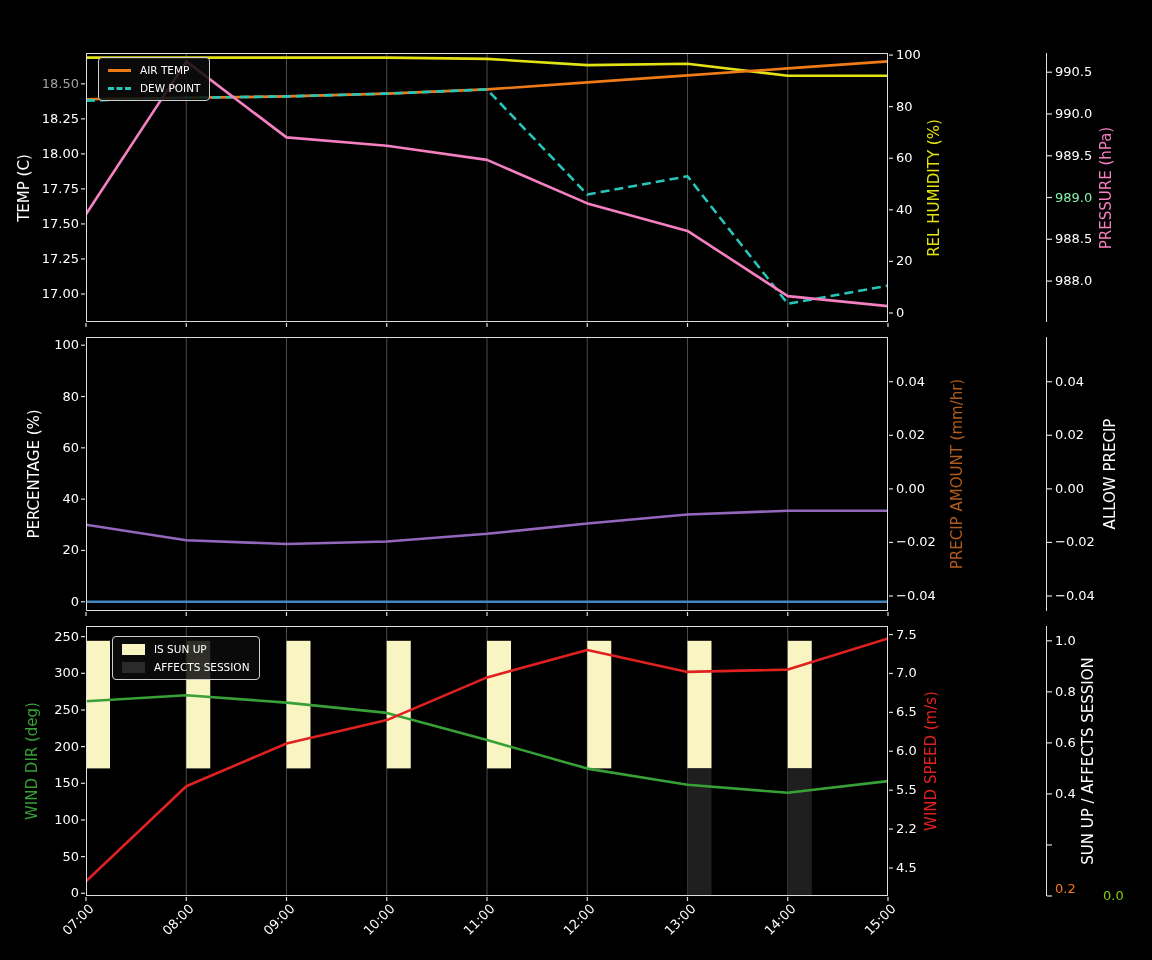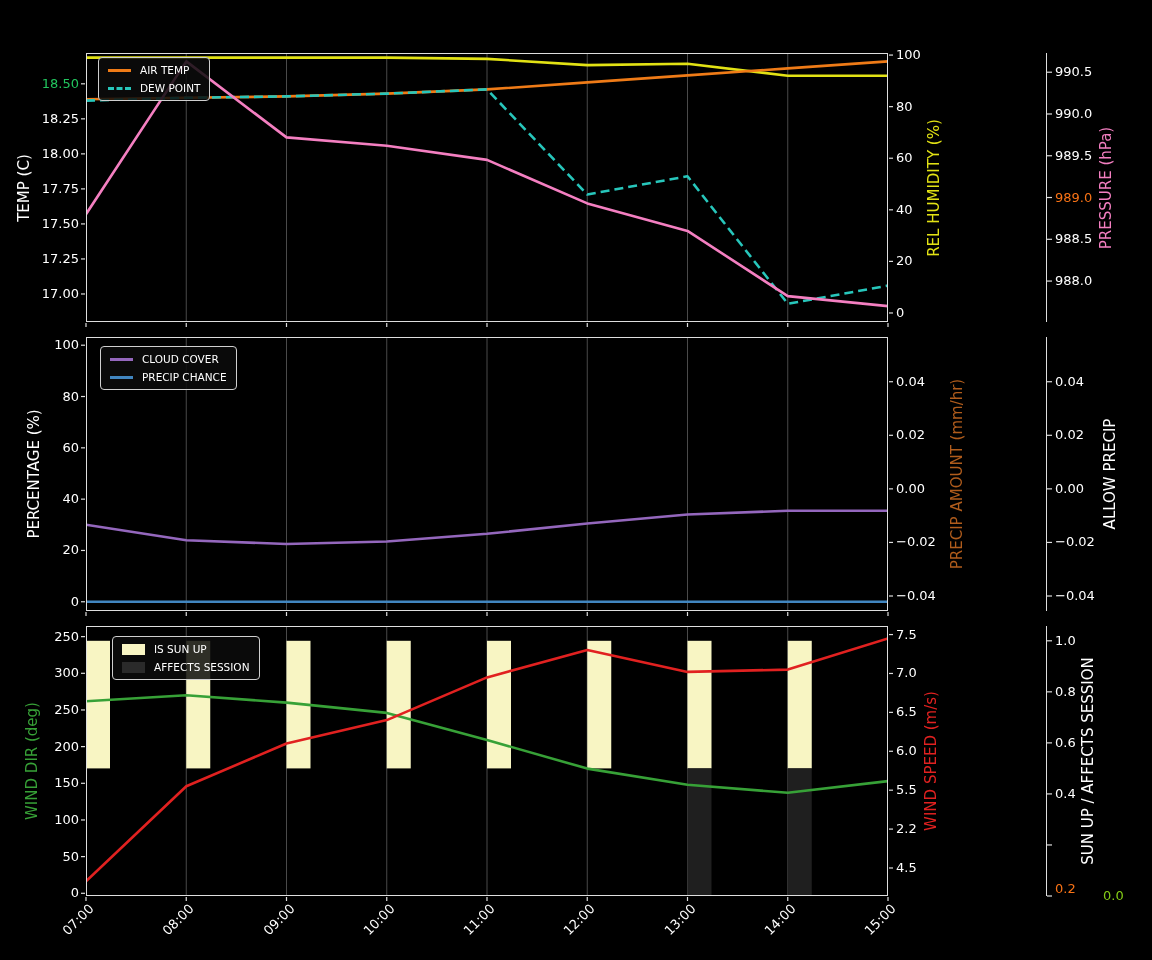--- a/index.html
+++ b/index.html
@@ -69,39 +69,39 @@
           <line x1="701.75" y1="270" x2="701.75" y2="274" stroke="#dedede" stroke-width="1.2"></line>
           <line x1="802" y1="270" x2="802" y2="274" stroke="#dedede" stroke-width="1.2"></line>
         </g>
       </svg>
       <div class="ticklabel" style="right: 1073px; top: 285.979px; color: rgb(255, 255, 255);">17.00</div>
       <div class="ticklabel" style="right: 1073px; top: 250.953px; color: rgb(255, 255, 255);">17.25</div>
       <div class="ticklabel" style="right: 1073px; top: 215.927px; color: rgb(255, 255, 255);">17.50</div>
       <div class="ticklabel" style="right: 1073px; top: 180.901px; color: rgb(255, 255, 255);">17.75</div>
       <div class="ticklabel" style="right: 1073px; top: 145.875px; color: rgb(255, 255, 255);">18.00</div>
       <div class="ticklabel" style="right: 1073px; top: 110.849px; color: rgb(255, 255, 255);">18.25</div>
-      <div class="ticklabel" style="right: 1073px; top: 75.8229px; color: #22c55e;">18.50</div>
+      <div class="ticklabel" style="right: 1073px; top: 75.8229px; color: #a3a3a3;">18.50</div>
       <div class="ticklabel" style="left: 896px; top: 304.973px; color: rgb(255, 255, 255);">0</div>
       <div class="ticklabel" style="left: 896px; top: 253.391px; color: rgb(255, 255, 255);">20</div>
       <div class="ticklabel" style="left: 896px; top: 201.809px; color: rgb(255, 255, 255);">40</div>
       <div class="ticklabel" style="left: 896px; top: 150.227px; color: rgb(255, 255, 255);">60</div>
       <div class="ticklabel" style="left: 896px; top: 98.6453px; color: rgb(255, 255, 255);">80</div>
       <div class="ticklabel" style="left: 896px; top: 47.0633px; color: rgb(255, 255, 255);">100</div>
       <svg class="plotsvg" width="14" height="285" style="left: 1046px; top: 45px;">
         <line x1="0.5" y1="8" x2="0.5" y2="277" stroke="#dedede" stroke-width="1"></line>
         <line x1="1" y1="236.06521739130395" x2="6" y2="236.06521739130395" stroke="#dedede" stroke-width="1.2"></line>
         <line x1="1" y1="194.29503105590055" x2="6" y2="194.29503105590055" stroke="#dedede" stroke-width="1.2"></line>
         <line x1="1" y1="152.52484472049719" x2="6" y2="152.52484472049719" stroke="#dedede" stroke-width="1.2"></line>
         <line x1="1" y1="110.75465838509382" x2="6" y2="110.75465838509382" stroke="#dedede" stroke-width="1.2"></line>
         <line x1="1" y1="68.98447204969045" x2="6" y2="68.98447204969045" stroke="#dedede" stroke-width="1.2"></line>
         <line x1="1" y1="27.214285714287072" x2="6" y2="27.214285714287072" stroke="#dedede" stroke-width="1.2"></line>
       </svg>
       <div class="ticklabel" style="left: 1055px; top: 273.065px; color: rgb(255, 255, 255);">988.0</div>
       <div class="ticklabel" style="left: 1055px; top: 231.295px; color: rgb(255, 255, 255);">988.5</div>
-      <div class="ticklabel" style="left: 1055px; top: 189.525px; color: #f97316;">989.0</div>
+      <div class="ticklabel" style="left: 1055px; top: 189.525px; color: #86efac;">989.0</div>
       <div class="ticklabel" style="left: 1055px; top: 147.755px; color: rgb(255, 255, 255);">989.5</div>
       <div class="ticklabel" style="left: 1055px; top: 105.984px; color: rgb(255, 255, 255);">990.0</div>
       <div class="ticklabel" style="left: 1055px; top: 64.2143px; color: rgb(255, 255, 255);">990.5</div>
       <div class="axlabel" style="left: 24px; top: 187.5px; color: rgb(255, 255, 255);">TEMP (C)</div>
       <div class="axlabel" style="left: 934px; top: 187.5px; color: rgb(226, 226, 20);">REL HUMIDITY (%)</div>
       <div class="axlabel" style="left: 1106px; top: 187.5px; color: rgb(244, 127, 193);">PRESSURE (hPa)</div>
       <div class="legend" style="left: 98px; top: 57px;">
         <div class="legrow">
           <div class="sw-line" style="background: rgb(239, 123, 23);"></div>
           <div class="legtext">AIR TEMP</div>
@@ -172,30 +172,20 @@
         <line x1="1" y1="267.00097751710655" x2="6" y2="267.00097751710655" stroke="#dedede" stroke-width="1.2"></line>
       </svg>
       <div class="ticklabel" style="left: 1055px; top: 373.729px; color: rgb(255, 255, 255);">0.04</div>
       <div class="ticklabel" style="left: 1055px; top: 427.297px; color: rgb(255, 255, 255);">0.02</div>
       <div class="ticklabel" style="left: 1055px; top: 480.865px; color: rgb(255, 255, 255);">0.00</div>
       <div class="ticklabel" style="left: 1055px; top: 534.433px; color: rgb(255, 255, 255);">−0.02</div>
       <div class="ticklabel" style="left: 1055px; top: 588.001px; color: rgb(255, 255, 255);">−0.04</div>
       <div class="axlabel" style="left: 34px; top: 474px; color: rgb(255, 255, 255);">PERCENTAGE (%)</div>
       <div class="axlabel" style="left: 957px; top: 474px; color: rgb(176, 92, 28);">PRECIP AMOUNT (mm/hr)</div>
       <div class="axlabel" style="left: 1110px; top: 474px; color: rgb(255, 255, 255);">ALLOW PRECIP</div>
-      <div class="legend" style="left: 100px; top: 346px;">
-        <div class="legrow">
-          <div class="sw-line" style="background: rgb(148, 103, 189);"></div>
-          <div class="legtext">CLOUD COVER</div>
-        </div>
-        <div class="legrow">
-          <div class="sw-line" style="background: rgb(65, 134, 192);"></div>
-          <div class="legtext">PRECIP CHANCE</div>
-        </div>
-      </div>
     </div>
   <div class="plot-layer" id="plot-2">
       <svg class="plotsvg" width="818" height="286" style="left: 78px; top: 618px;">
         <clipPath id="clip2">
           <rect x="0" y="0" width="802" height="270"></rect>
         </clipPath>
         <g transform="translate(8,8)">
           <line x1="100.25" y1="0" x2="100.25" y2="270" stroke="#4a4a4a" stroke-width="1"></line>
           <line x1="200.5" y1="0" x2="200.5" y2="270" stroke="#4a4a4a" stroke-width="1"></line>
           <line x1="300.75" y1="0" x2="300.75" y2="270" stroke="#4a4a4a" stroke-width="1"></line>

